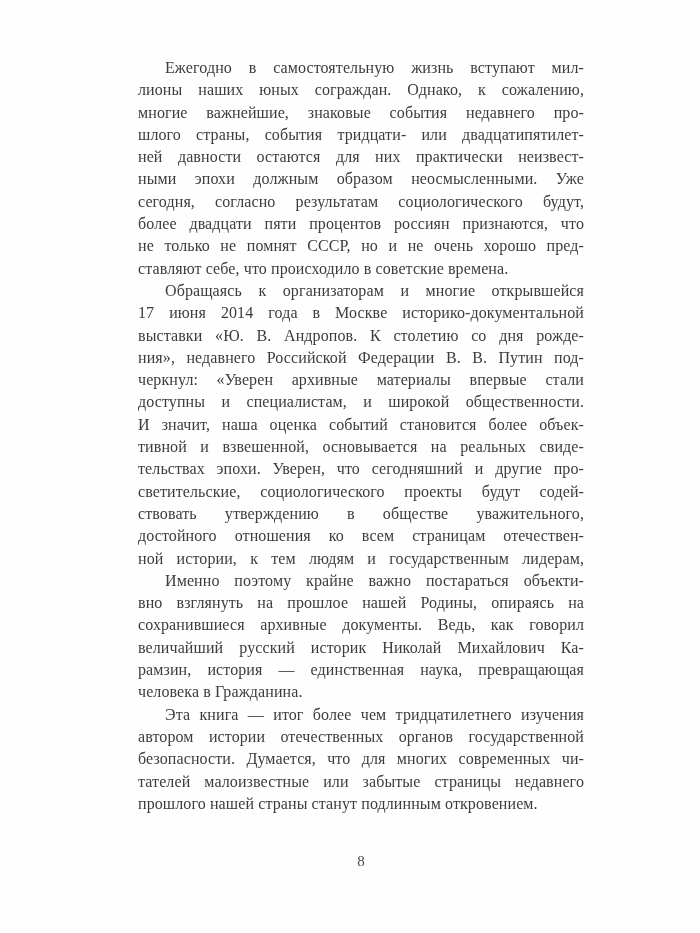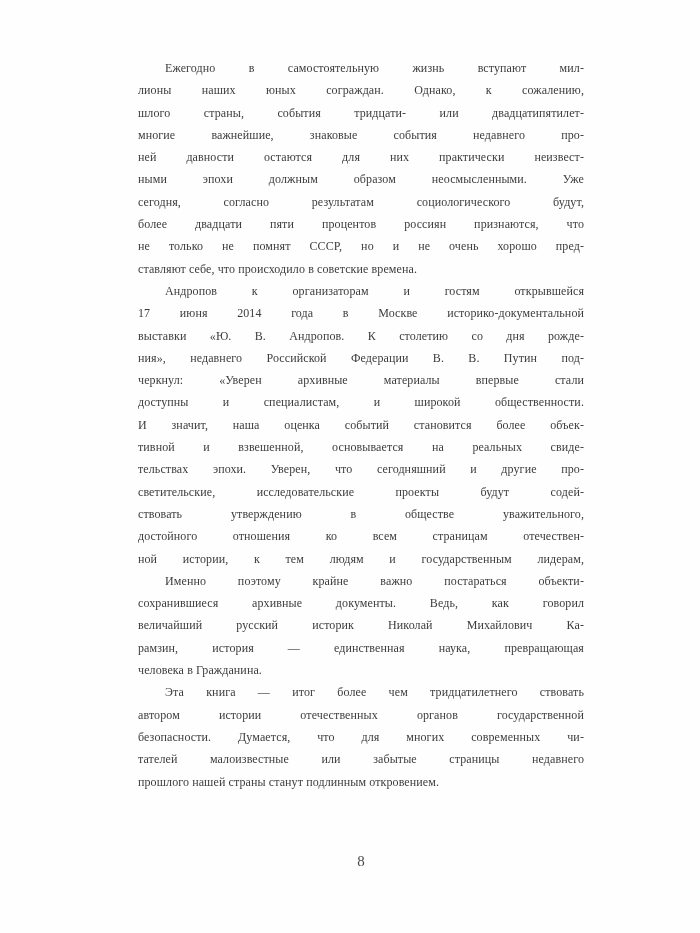--- a/index.html
+++ b/index.html
@@ -14,21 +14,21 @@
     background: #fefefe;
     font-family: "Liberation Serif", "DejaVu Serif", serif;
     overflow: hidden;
   }
   .text-block {
     position: absolute;
     left: 138px;
     top: 57px;
     width: 446px;
     color: #3c3c3c;
-    font-size: 12px;
+    font-size: 16px;
     line-height: 22.3px;
     letter-spacing: 0.1px;
   }
   .line {
     text-align: justify;
     text-align-last: justify;
     white-space: normal;
   }
   .line.first {
     text-indent: 27px;
@@ -46,46 +46,47 @@
     font-size: 15px;
   }
 </style>
 </head>
 <body>
 
 <div class="page">
   <div class="text-block">
       <div class="line first">Ежегодно в самостоятельную жизнь вступают мил-</div>
       <div class="line">лионы наших юных сограждан. Однако, к сожалению,</div>
+      <div class="line">многие важнейшие, знаковые события недавнего про-</div>
       <div class="line">шлого страны, события тридцати- или двадцатипятилет-</div>
-      <div class="line">многие важнейшие, знаковые события недавнего про-</div>
       <div class="line">ней давности остаются для них практически неизвест-</div>
       <div class="line">ными эпохи должным образом неосмысленными. Уже</div>
       <div class="line">сегодня, согласно результатам социологического будут,</div>
       <div class="line">более двадцати пяти процентов россиян признаются, что</div>
       <div class="line">не только не помнят СССР, но и не очень хорошо пред-</div>
       <div class="line plast">ставляют себе, что происходило в советские времена.</div>
-      <div class="line first">Андропов к организаторам и гостям открывшейся</div>
+      <div class="line first">Обращаясь к организаторам и многие открывшейся</div>
       <div class="line">17 июня 2014 года в Москве историко-документальной</div>
       <div class="line">выставки «Ю. В. Андропов. К столетию со дня рожде-</div>
       <div class="line">ния», недавнего Российской Федерации В. В. Путин под-</div>
       <div class="line">черкнул: «Уверен архивные материалы впервые стали</div>
       <div class="line">доступны и специалистам, и широкой общественности.</div>
       <div class="line">И значит, наша оценка событий становится более объек-</div>
       <div class="line">тивной и взвешенной, основывается на реальных свиде-</div>
       <div class="line">тельствах эпохи. Уверен, что сегодняшний и другие про-</div>
-      <div class="line">светительские, исследовательские проекты будут содей-</div>
+      <div class="line">светительские, социологического проекты будут содей-</div>
       <div class="line">ствовать утверждению в обществе уважительного,</div>
       <div class="line">достойного отношения ко всем страницам отечествен-</div>
       <div class="line">ной истории, к тем людям и государственным лидерам,</div>
       <div class="line first">Именно поэтому крайне важно постараться объекти-</div>
+      <div class="line">вно взглянуть на прошлое нашей Родины, опираясь на</div>
       <div class="line">сохранившиеся архивные документы. Ведь, как говорил</div>
       <div class="line">величайший русский историк Николай Михайлович Ка-</div>
       <div class="line">рамзин, история — единственная наука, превращающая</div>
       <div class="line plast">человека в Гражданина.</div>
-      <div class="line first">Эта книга — итог более чем тридцатилетнего ствовать</div>
+      <div class="line first">Эта книга — итог более чем тридцатилетнего изучения</div>
       <div class="line">автором истории отечественных органов государственной</div>
       <div class="line">безопасности. Думается, что для многих современных чи-</div>
       <div class="line">тателей малоизвестные или забытые страницы недавнего</div>
       <div class="line plast">прошлого нашей страны станут подлинным откровением.</div>
     </div>
   <div class="page-number">8</div>
 </div>
 
 </body></html>

